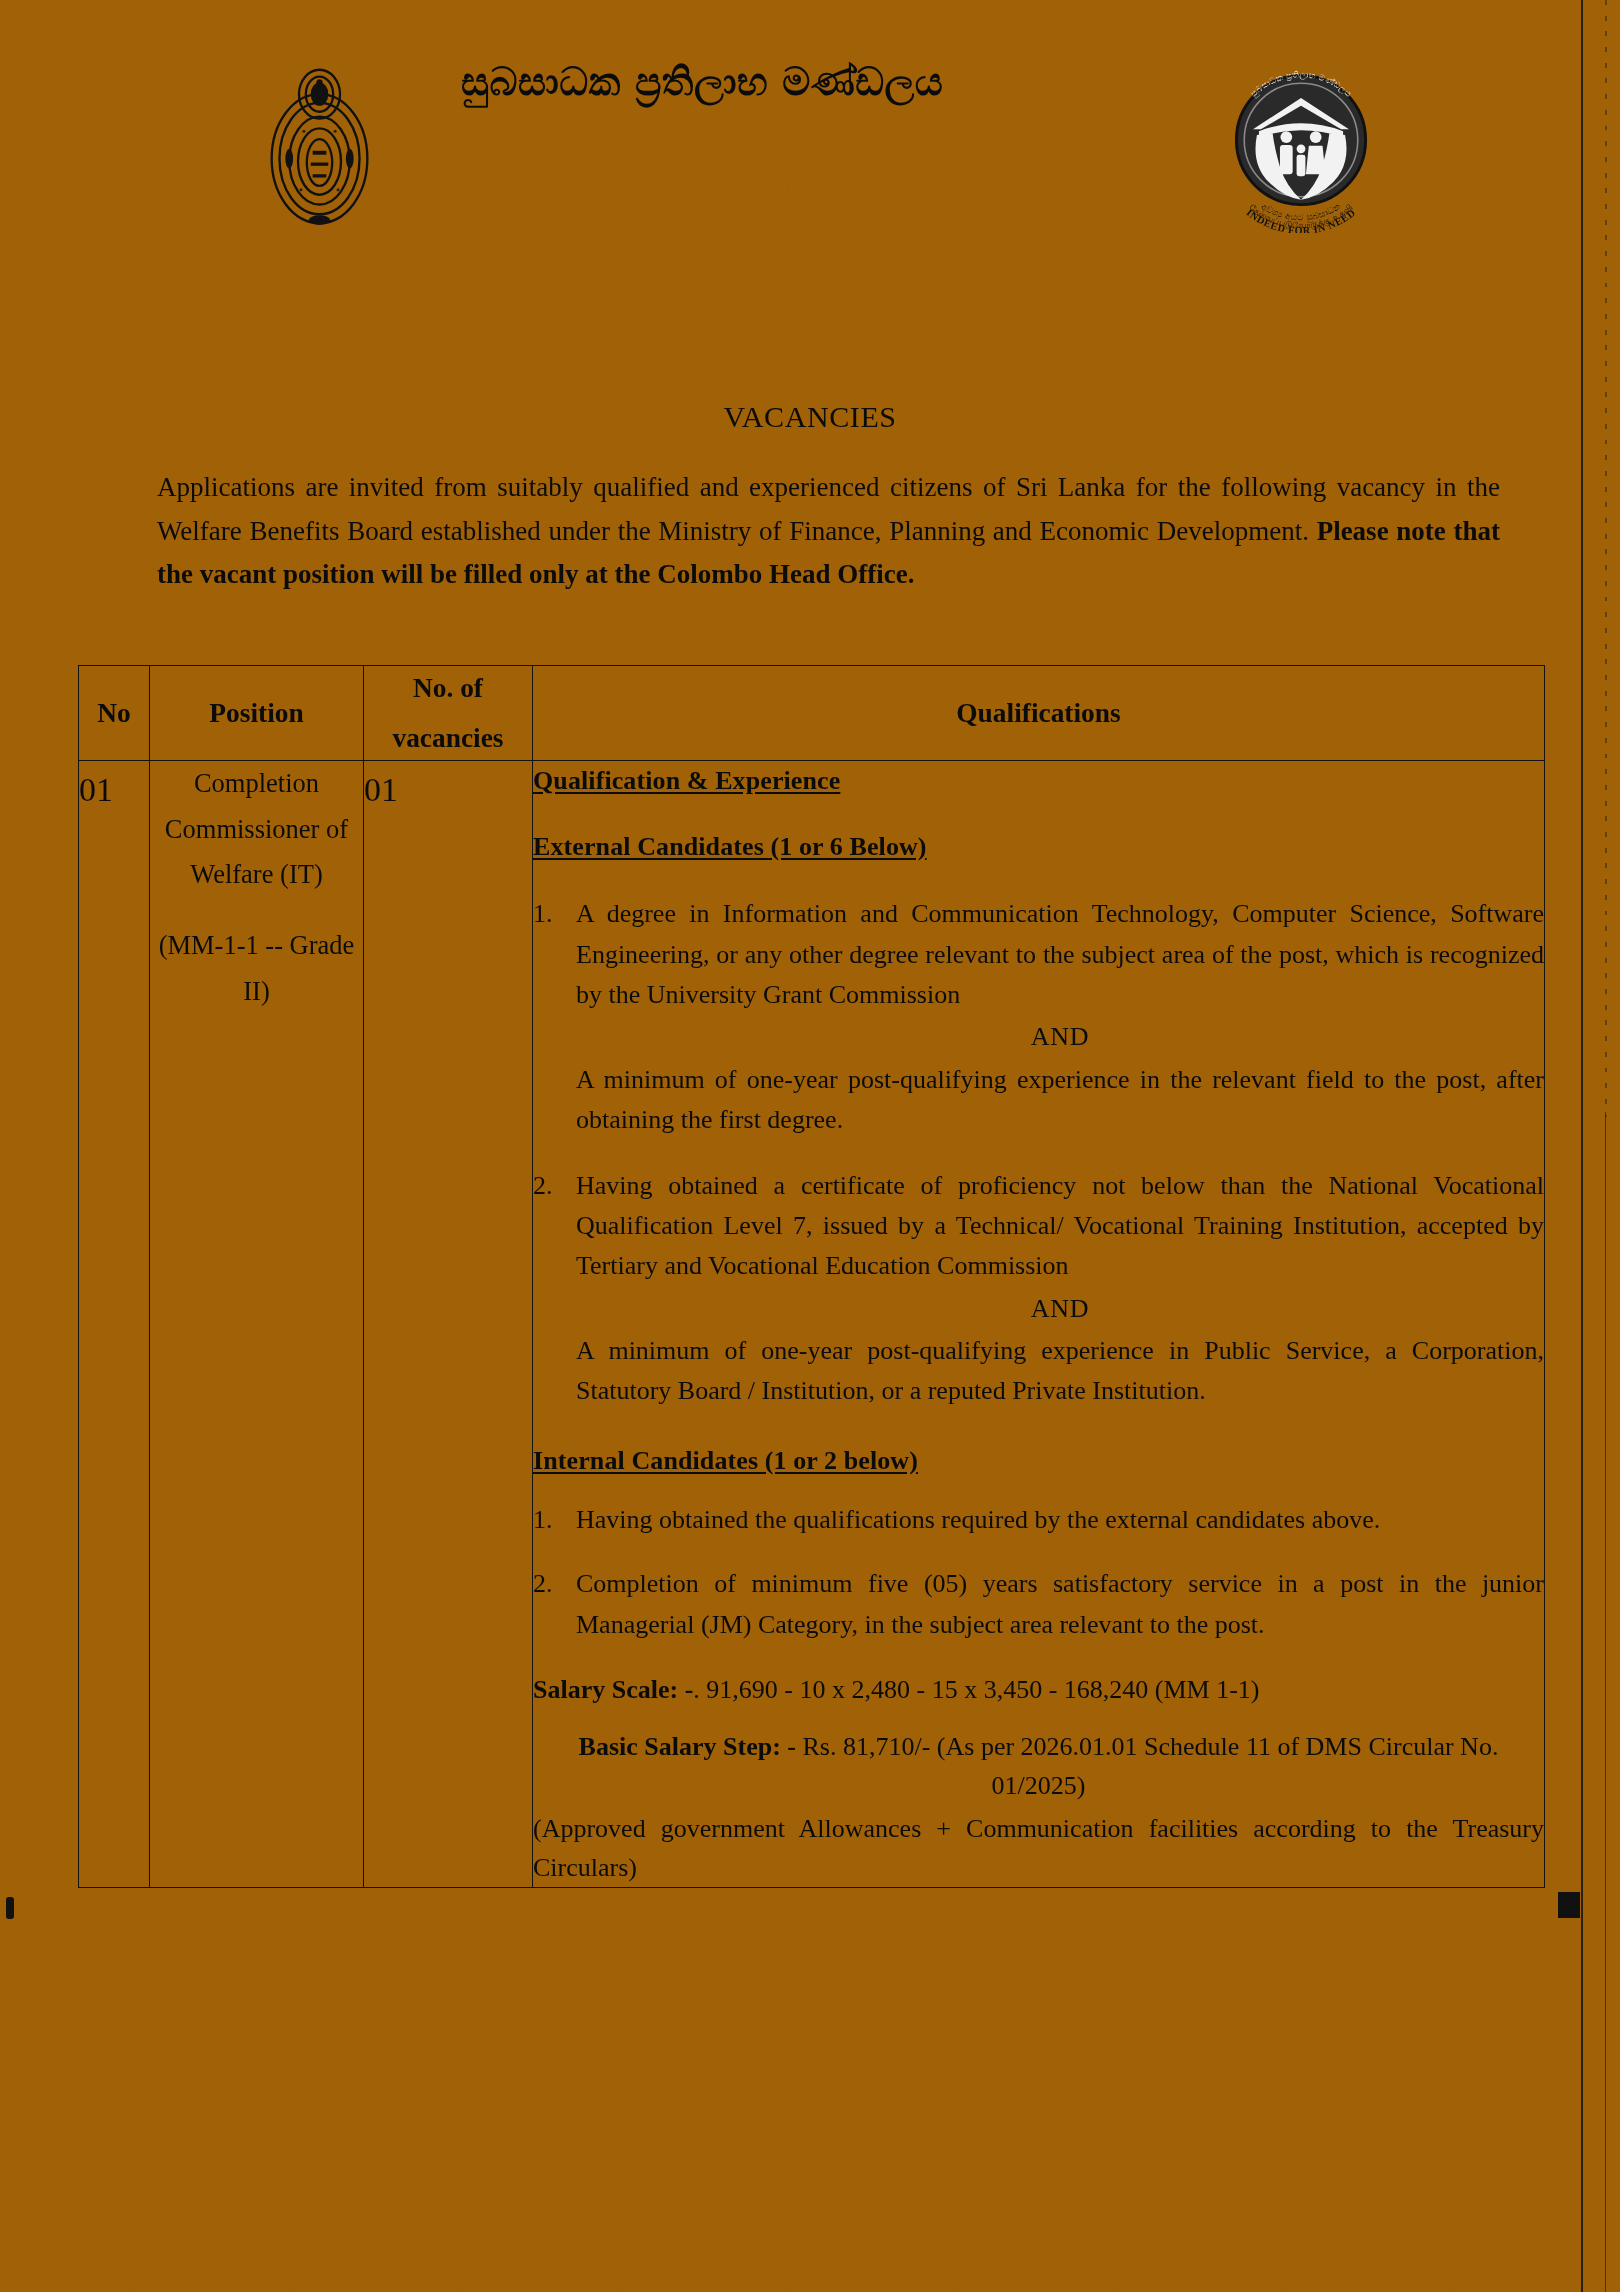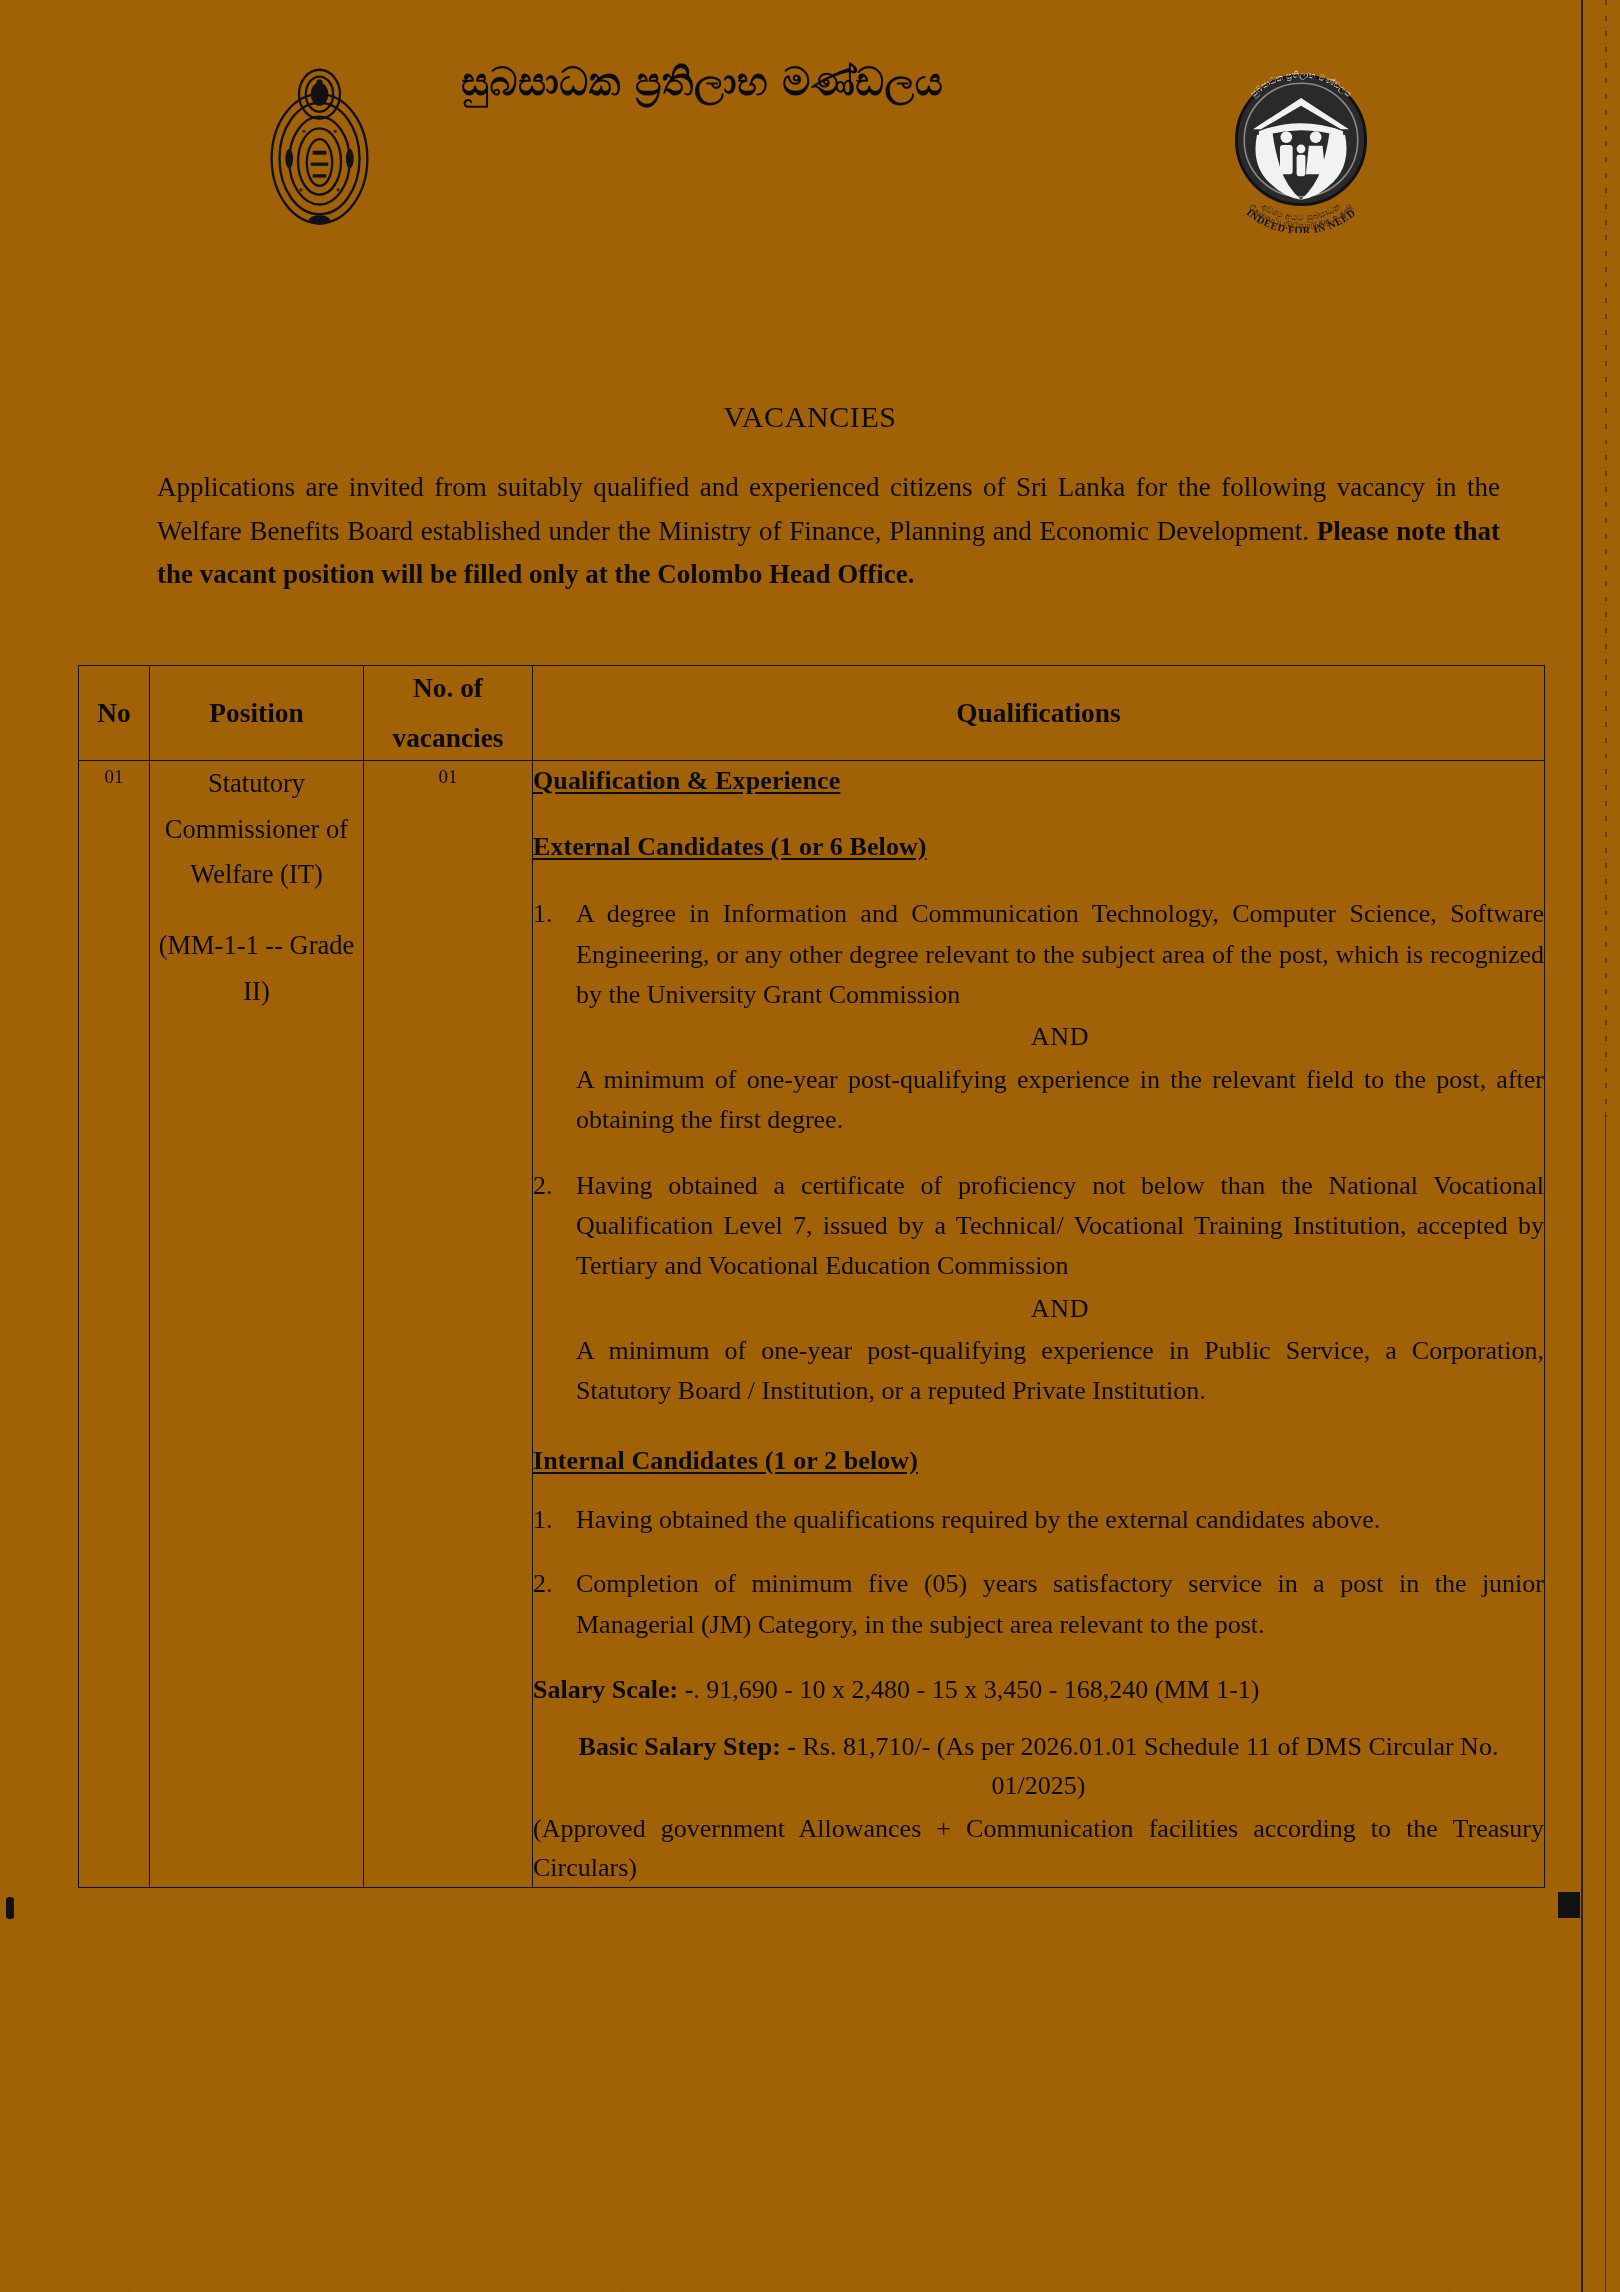--- a/index.html
+++ b/index.html
@@ -148,23 +148,22 @@
     font-size: 27.4px;
     font-weight: 700;
     line-height: 1.32;
   }
   .col-no    { width: 71px; }
   .col-pos   { width: 214px; }
   .col-vac   { width: 169px; }
   .col-qual  { width: 1012px; }
 
   .cell-center {
-    text-align: center;
     vertical-align: middle;
-    font-size: 19px;
+    font-size: 34px;
     line-height: 1.7;
   }
   .pos-cell {
     text-align: center;
     vertical-align: middle;
     font-size: 26.5px;
     line-height: 1.72;
     padding: 0 9.8px;
   }
   .pos-cell .pos-gap { height: 25.5px; }
@@ -373,21 +372,21 @@
         </th>
         <th>Qualifications</th>
       </tr>
     </thead>
     <tbody>
       <tr>
 
         <td class="cell-center">01</td>
 
         <td class="pos-cell">
-          <div>Statutory</div>
+          <div>Completion</div>
           <div>Commissioner of</div>
           <div>Welfare (IT)</div>
           <div class="pos-gap"></div>
           <div>(MM-1-1 -- Grade</div>
           <div>II)</div>
         </td>
 
         <td class="cell-center">01</td>
 
         <td class="qual-cell">

